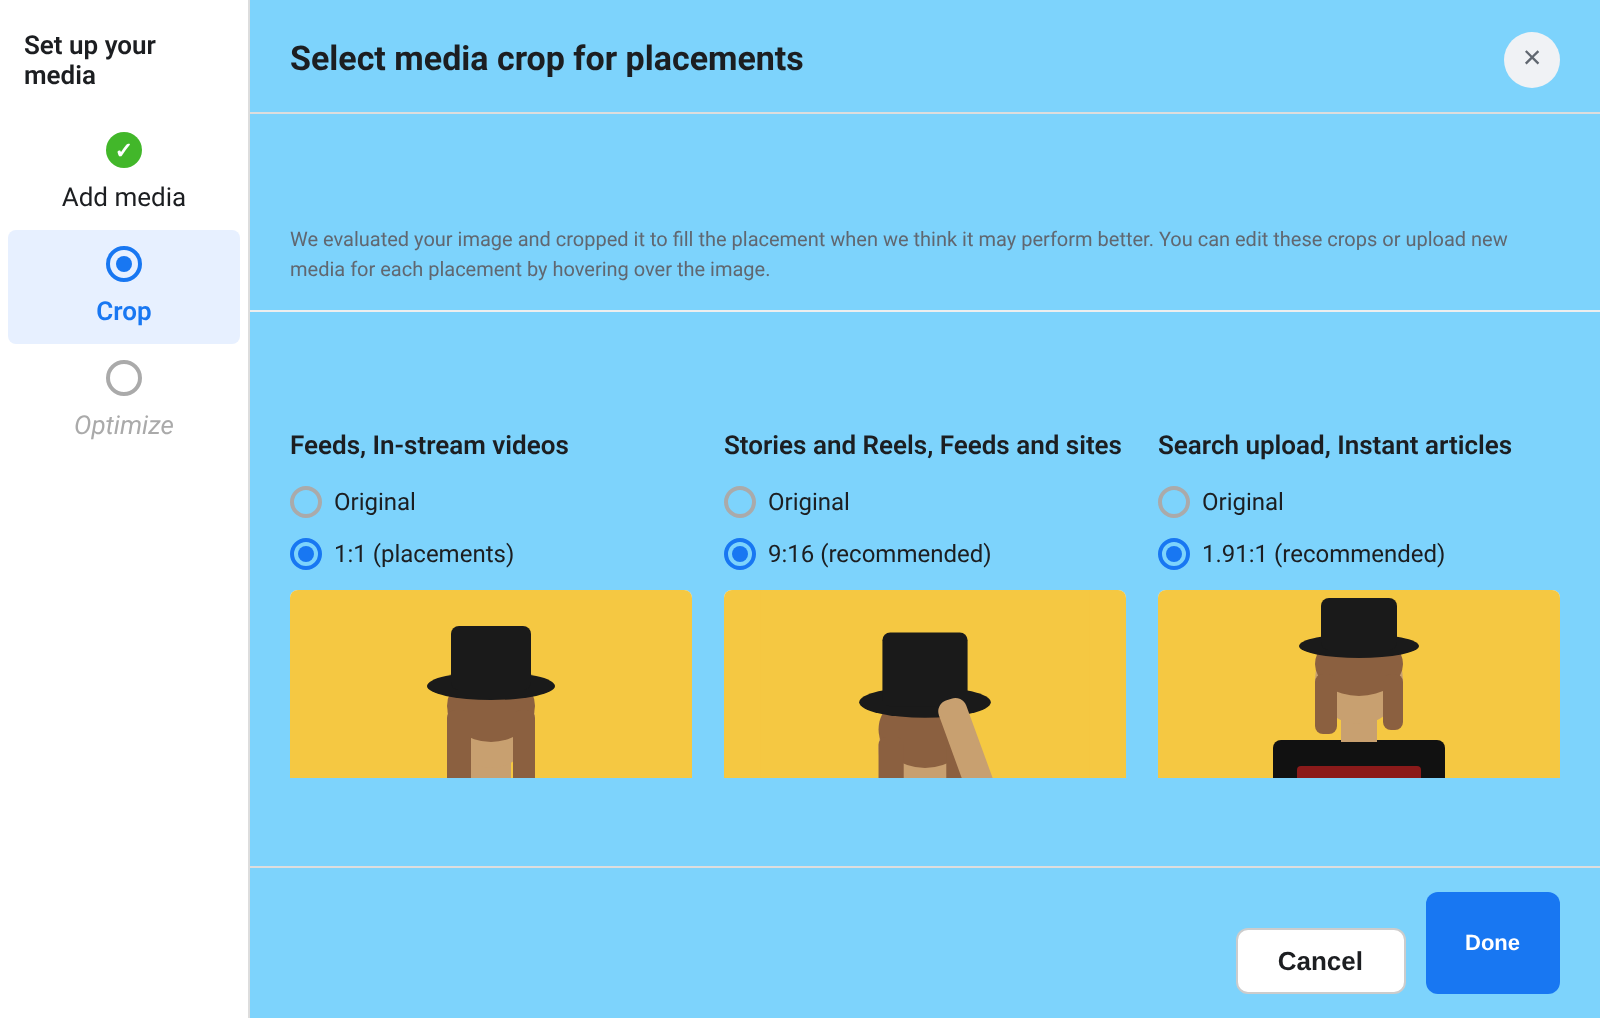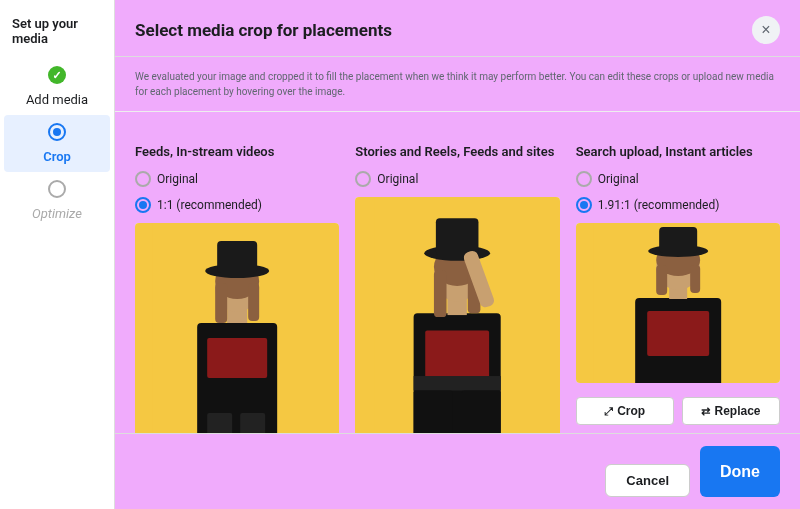--- a/index.html
+++ b/index.html
@@ -8,21 +8,21 @@
       font-size: 13px;
       background: #f0f2f5;
       display: flex;
       width: 800px;
       height: 509px;
       overflow: hidden;
     }
 
     
     .sidebar {
-      width: 115px;
+      width: 125px;
       background: #fff;
       border-right: 1px solid #ddd;
       padding: 16px 0;
       flex-shrink: 0;
     }
     .sidebar-title {
       font-size: 13px;
       font-weight: 600;
       color: #1c1e21;
       padding: 0 12px 12px 12px;
@@ -82,24 +82,25 @@
       content: '';
       width: 8px;
       height: 8px;
       border-radius: 50%;
       background: #1877f2;
     }
 
     
     .dialog {
       flex: 1;
-      background: #f0abfc;
+      background: #7dd3fc;
       display: flex;
       flex-direction: column;
       position: relative;
+      gap: 44px;
     }
     .dialog-header {
       display: flex;
       align-items: center;
       justify-content: space-between;
       padding: 16px 20px 12px 20px;
       border-bottom: 1px solid #ddd;
     }
     .dialog-title {
       font-size: 17px;
@@ -140,21 +141,20 @@
       flex: 1;
       display: flex;
       flex-direction: column;
       gap: 8px;
     }
     .crop-column-title {
       font-size: 13px;
       font-weight: 600;
       color: #1c1e21;
       margin-bottom: 4px;
-      margin-top: 16px;
     }
     .radio-row {
       display: flex;
       align-items: center;
       gap: 6px;
       margin-bottom: 2px;
     }
     .radio-circle {
       width: 16px;
       height: 16px;
@@ -251,21 +251,21 @@
       font-weight: 600;
       cursor: pointer;
       color: #1c1e21;
       margin-top: 18px;
     }
     .btn-done {
       padding: 8px 20px;
       border: none;
       border-radius: 6px;
       background: #1877f2;
-      font-size: 16px;
+      font-size: 11px;
       font-weight: 600;
       cursor: pointer;
       color: #fff;
       text-align: center;
     }
   </style>
 </head>
 <body>
 
 <div class="sidebar">
@@ -298,21 +298,21 @@
   <div class="dialog-content">
 
     <div class="crop-column">
       <div class="crop-column-title">Feeds, In-stream videos</div>
       <div class="radio-row">
         <div class="radio-circle"></div>
         <span class="radio-label">Original</span>
       </div>
       <div class="radio-row">
         <div class="radio-circle selected"></div>
-        <span class="radio-label">1:1 (recommended)</span>
+        <span class="radio-label">1:1 (placements)</span>
       </div>
       <div class="image-container tall">
         <div class="photo-sim">
           <div class="photo-sim-bg"></div>
           <div style="position:absolute;inset:0;">
             <svg width="100%" height="100%" viewBox="0 0 170 220" xmlns="http://www.w3.org/2000/svg">
               <rect width="170" height="220" fill="#f5c842"></rect>
 
               <rect x="45" y="100" width="80" height="130" rx="4" fill="#111"></rect>
 
@@ -347,20 +347,24 @@
         </button>
       </div>
     </div>
 
     <div class="crop-column">
       <div class="crop-column-title">Stories and Reels, Feeds and sites</div>
       <div class="radio-row">
         <div class="radio-circle"></div>
         <span class="radio-label">Original</span>
       </div>
+      <div class="radio-row">
+        <div class="radio-circle selected"></div>
+        <span class="radio-label">9:16 (recommended)</span>
+      </div>
       <div class="image-container medium">
         <div class="photo-sim">
           <div class="photo-sim-bg"></div>
           <div style="position:absolute;inset:0;">
             <svg width="100%" height="100%" viewBox="0 0 170 310" xmlns="http://www.w3.org/2000/svg">
               <rect width="170" height="310" fill="#f5c842"></rect>
 
               <rect x="40" y="120" width="90" height="200" rx="4" fill="#111"></rect>
 
               <rect x="52" y="138" width="66" height="55" rx="2" fill="#8b1a1a"></rect>

